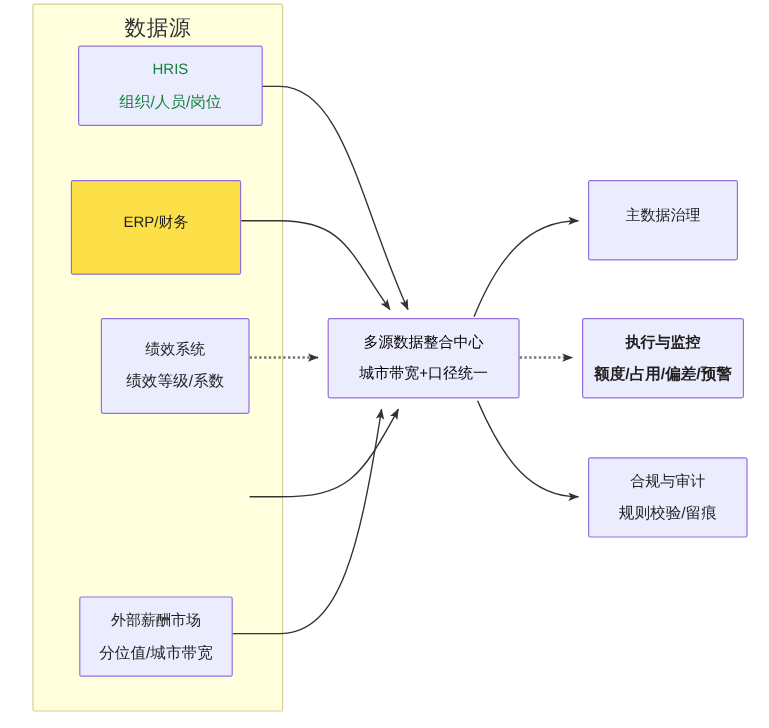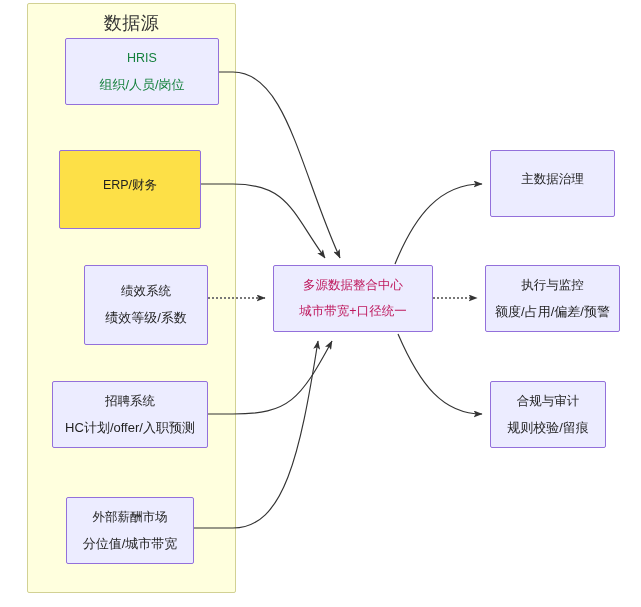--- a/index.html
+++ b/index.html
@@ -111,39 +111,35 @@
     <div class="l1">HRIS</div>
     <div class="l2">组织/人员/岗位</div>
   </div>
   <div class="node" style="left: 59px; top: 150px; width: 142px; height: 79px; background: #fde047; border-color: rgb(147, 112, 219); color: rgb(31, 31, 31); text-align: center;">
     <div class="l1">ERP/财务</div>
   </div>
   <div class="node" style="left: 68px; top: 265px; width: 124px; height: 80px; background: rgb(236, 236, 255); border-color: rgb(147, 112, 219); color: rgb(31, 31, 31); margin-left: 16px;">
     <div class="l1">绩效系统</div>
     <div class="l2">绩效等级/系数</div>
   </div>
-  <div class="node" style="left: 52px; top: 381px; width: 156px; height: 67px; background: rgb(236, 236, 255); border-color: rgb(147, 112, 219); color: rgb(31, 31, 31);">
-    <div class="l1">招聘系统</div>
-    <div class="l2">HC计划/offer/入职预测</div>
-  </div>
   <div class="node" style="left: 66px; top: 497px; width: 128px; height: 67px; background: rgb(236, 236, 255); border-color: rgb(147, 112, 219); color: rgb(31, 31, 31);">
     <div class="l1">外部薪酬市场</div>
     <div class="l2">分位值/城市带宽</div>
   </div>
 
-  <div class="node hub" style="left: 273px; top: 265px; width: 160px; height: 67px; background: rgb(236, 236, 255); border-color: rgb(147, 112, 219); color: #be185d;">
+  <div class="node hub" style="left: 273px; top: 265px; width: 160px; height: 67px; background: rgb(236, 236, 255); border-color: rgb(147, 112, 219); color: #000000;">
     <div class="l1">多源数据整合中心</div>
     <div class="l2">城市带宽+口径统一</div>
   </div>
 
   <div class="node" style="left: 490px; top: 150px; width: 125px; height: 67px; background: rgb(236, 236, 255); border-color: rgb(147, 112, 219); color: rgb(31, 31, 31);">
     <div class="l1">主数据治理</div>
   </div>
-  <div class="node" style="left: 485px; top: 265px; width: 135px; height: 67px; background: rgb(236, 236, 255); border-color: rgb(147, 112, 219); color: rgb(31, 31, 31);">
+  <div class="node" style="left: 485px; top: 265px; width: 135px; height: 67px; background: rgb(236, 236, 255); border-color: rgb(147, 112, 219); color: rgb(31, 31, 31); font-weight: bold;">
     <div class="l1">执行与监控</div>
     <div class="l2">额度/占用/偏差/预警</div>
   </div>
-  <div class="node" style="left: 490px; top: 381px; width: 116px; height: 67px; background: rgb(236, 236, 255); border-color: rgb(147, 112, 219); color: rgb(31, 31, 31);">
+  <div class="node" style="left: 490px; top: 381px; width: 133px; height: 67px; background: rgb(236, 236, 255); border-color: rgb(147, 112, 219); color: rgb(31, 31, 31);">
     <div class="l1">合规与审计</div>
     <div class="l2">规则校验/留痕</div>
   </div>
 
 </div>
 
 </body></html>

